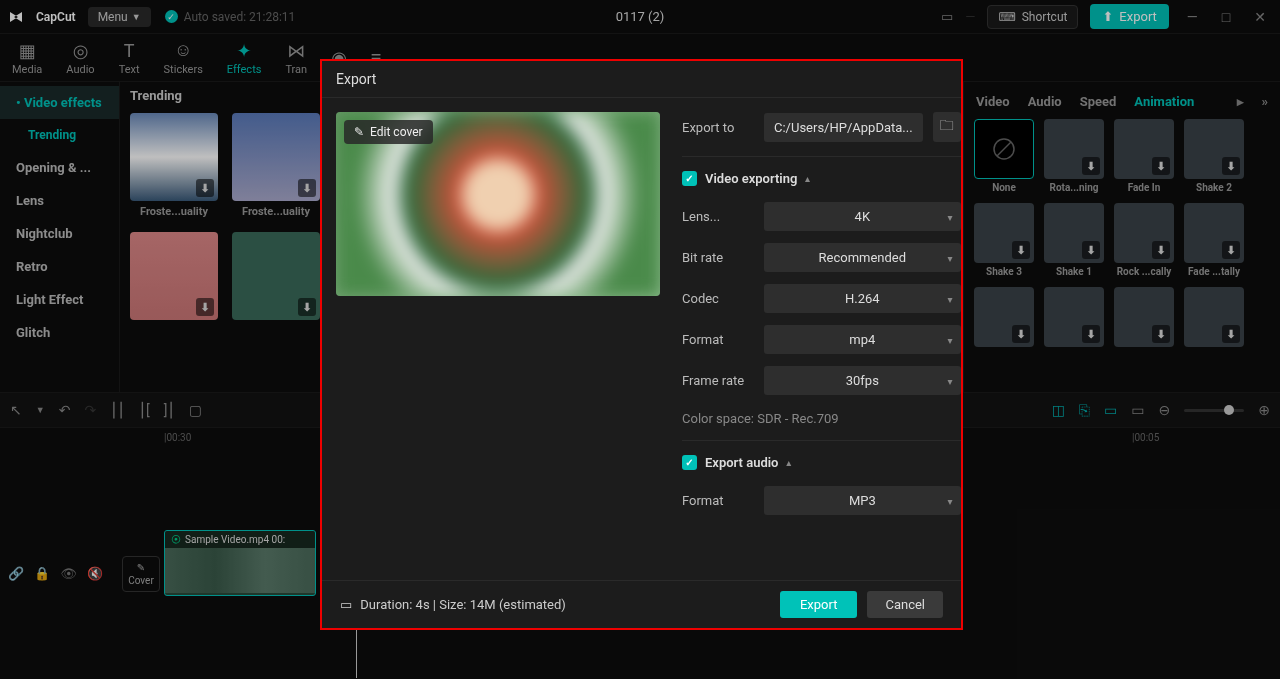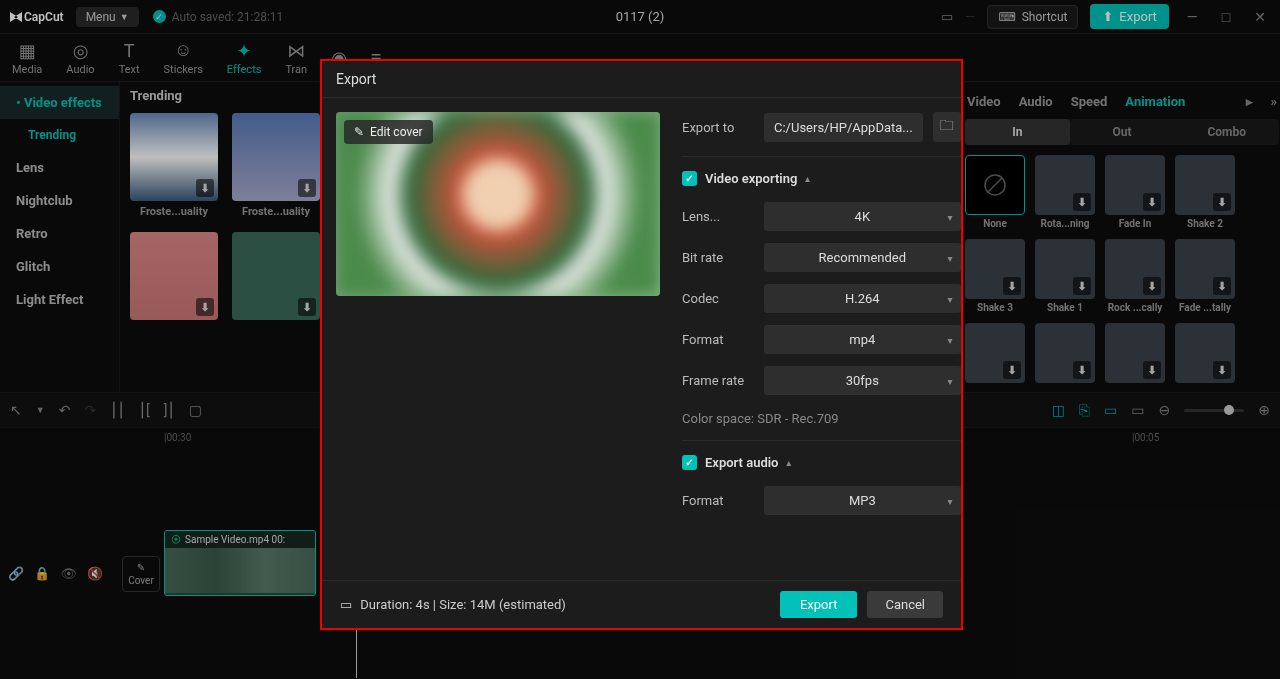--- a/index.html
+++ b/index.html
@@ -1,20 +1,20 @@
 <!DOCTYPE html>
 <html><head>
 <meta charset="utf-8">
 <style>
   * { box-sizing: border-box; margin: 0; padding: 0; font-family: -apple-system, BlinkMacSystemFont, "Segoe UI", Roboto, sans-serif; }
   body { background: #0a0a0a; color: #ccc; width: 1280px; height: 679px; overflow: hidden; position: relative; font-size: 13px; }
   
   
   .topbar { height: 34px; display: flex; align-items: center; padding: 0 8px; background: #0d0d0d; border-bottom: 1px solid #1a1a1a; }
-  .logo { display: flex; align-items: center; gap: 0; font-weight: 600; font-size: 12px; color: #fff; }
+  .logo { display: flex; align-items: center; gap: 12px; font-weight: 600; font-size: 12px; color: #fff; }
   .menu-btn { margin-left: 12px; background: #2a2a2a; border-radius: 4px; padding: 3px 10px; color: #ccc; font-size: 12px; display: flex; align-items: center; gap: 4px; }
   .autosave { margin-left: 14px; color: #666; font-size: 12px; display: flex; align-items: center; gap: 6px; }
   .check-circle { width: 13px; height: 13px; border-radius: 50%; background: #00c2b8; display: inline-flex; align-items: center; justify-content: center; color: #fff; font-size: 9px; }
   .title-center { position: absolute; left: 50%; transform: translateX(-50%); color: #ddd; font-size: 13px; }
   .right-controls { margin-left: auto; display: flex; align-items: center; gap: 12px; }
   .shortcut-btn { background: #1a1a1a; border: 1px solid #333; border-radius: 4px; padding: 4px 10px; color: #ccc; font-size: 12px; display: flex; align-items: center; gap: 6px; }
   .export-btn-top { background: #00c2b8; border-radius: 4px; padding: 5px 12px; color: #fff; font-size: 13px; display: flex; align-items: center; gap: 6px; }
   .win-ctrl { color: #888; font-size: 14px; padding: 0 6px; }
   
   
@@ -33,21 +33,21 @@
   .effects-grid { flex: 1; padding: 6px 10px; background: #0d0d0d; overflow: hidden; }
   .effects-header { color: #ccc; font-size: 13px; margin-bottom: 10px; }
   .grid { display: flex; flex-wrap: wrap; gap: 14px; }
   .thumb { width: 88px; }
   .thumb-img { width: 88px; height: 88px; background: #3a4a5a; border-radius: 4px; position: relative; }
   .thumb-dl { position: absolute; bottom: 4px; right: 4px; width: 18px; height: 18px; background: rgba(0,0,0,0.55); border-radius: 3px; display: flex; align-items: center; justify-content: center; color: #ddd; font-size: 11px; }
   .thumb-label { color: #999; font-size: 11px; text-align: center; margin-top: 4px; white-space: nowrap; overflow: hidden; text-overflow: ellipsis; }
   
   .player { width: 370px; background: #0d0d0d; border-left: 1px solid #1a1a1a; border-right: 1px solid #1a1a1a; padding: 12px; color: #888; font-size: 13px; }
   
-  .inspector { width: 316px; background: #0d0d0d; padding: 0 1px; }
+  .inspector { width: 316px; background: #0d0d0d; padding: 0 10px; }
   .insp-tabs { display: flex; gap: 18px; padding: 12px 2px 10px; font-size: 13px; align-items: center; }
   .insp-tab { color: #999; }
   .insp-tab.active { color: #00c2b8; }
   .insp-subtabs { display: flex; background: #1a1a1a; border-radius: 4px; height: 26px; margin-bottom: 10px; }
   .insp-subtab { flex: 1; display: flex; align-items: center; justify-content: center; color: #888; font-size: 12px; border-radius: 4px; }
   .insp-subtab.active { background: #333; color: #ddd; }
   .insp-grid { display: flex; flex-wrap: wrap; gap: 10px; }
   .insp-thumb { width: 60px; }
   .insp-thumb-img { width: 60px; height: 60px; background: #2a3238; border-radius: 4px; position: relative; }
   .insp-thumb-img.none { border: 1px solid #00c2b8; display: flex; align-items: center; justify-content: center; background: #000; }
@@ -166,25 +166,26 @@
     </div>
   <div class="tool-item">
       <span class="tool-icon">≡</span>
     </div>
 </div>
 
 <div class="main">
   <div class="sidebar">
     <div class="side-item active">• <span>Video effects</span></div>
     <div class="side-item sub">Trending</div>
+    <div class="side-item">Opening &amp; ...</div>
     <div class="side-item">Lens</div>
     <div class="side-item">Nightclub</div>
     <div class="side-item">Retro</div>
+    <div class="side-item">Light Effect</div>
     <div class="side-item">Glitch</div>
-    <div class="side-item">Light Effect</div>
   </div>
 
   <div class="effects-grid">
     <div class="effects-header">Trending</div>
     <div class="grid">
       <div class="thumb">
           <div class="thumb-img" style="background:linear-gradient(#6a8aba,#fff,#3a5a7a)">
             <div class="thumb-dl">⬇</div>
           </div>
           <div class="thumb-label">Froste...uality</div>
@@ -228,25 +229,20 @@
   </div>
 
   <div class="inspector">
     <div class="insp-tabs">
       <div class="insp-tab">Video</div>
       <div class="insp-tab">Audio</div>
       <div class="insp-tab">Speed</div>
       <div class="insp-tab active">Animation</div>
       <span style="margin-left:auto;color:#888">▸</span>
       <span style="color:#888">»</span>
-    </div>
-    <div class="insp-subtabs">
-      <div class="insp-subtab active">In</div>
-      <div class="insp-subtab">Out</div>
-      <div class="insp-subtab">Combo</div>
     </div>
     <div class="insp-grid">
       <div class="insp-thumb">
           <div class="insp-thumb-img none">
             <svg width="24" height="24">
               <circle cx="12" cy="12" r="10" fill="none" stroke="#666" stroke-width="1.5"></circle>
               <line x1="5" y1="19" x2="19" y2="5" stroke="#666" stroke-width="1.5"></line>
             </svg>
           </div>
           <div class="insp-thumb-label">None</div>

